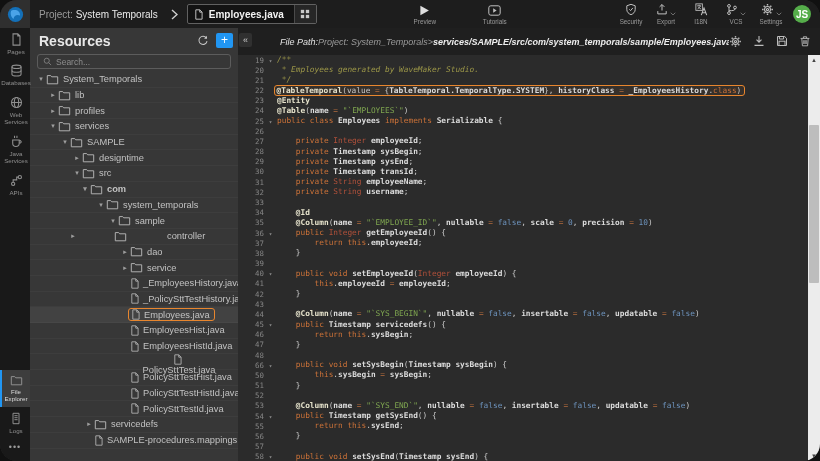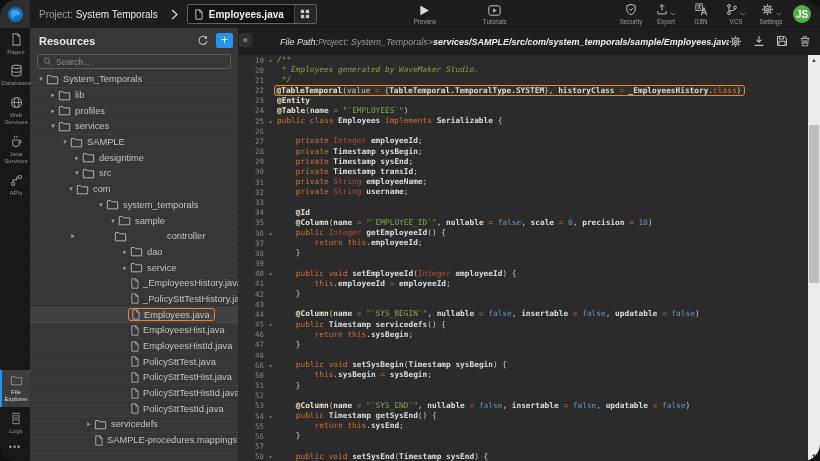--- a/index.html
+++ b/index.html
@@ -38,21 +38,21 @@
                 color:#8f8f8f; border-left:2px solid transparent; cursor:pointer; }
   .strip-item .slbl { font-size:6.2px; line-height:1.2; text-align:center; color:#8f8f8f; }
   .strip-item.active { background:#3d3d3d; border-left-color:#2196f3; }
   .strip-item.active .slbl { color:#dcdcdc; }
   .strip-spacer { flex:1; }
   .strip-dots { text-align:center; color:#9a9a9a; font-size:9px; letter-spacing:1px; padding:4px 0 9px; cursor:pointer; }
 
   
   .resources { position:absolute; left:30px; top:28px; width:208px; bottom:0; background:#373737; overflow:hidden; z-index:4; }
   .res-head { display:flex; align-items:center; height:23px; padding:2px 5px 0 9px; }
-  .res-title { flex:1; font-size:11px; font-weight:bold; color:#e8e8e8; }
+  .res-title { flex:1; font-size:14px; font-weight:bold; color:#e8e8e8; }
   .res-refresh { color:#c5c5c5; margin-right:8px; display:flex; cursor:pointer; }
   .res-plus { width:17px; height:15px; background:#2196f3; border:none; border-radius:2px; color:#fff;
               font-size:12px; line-height:13px; text-align:center; cursor:pointer; padding:0; }
   .search { margin:3px 7px 4px 7px; height:15px; border:1px solid #5c5c5c; border-radius:3px;
             display:flex; align-items:center; gap:4px; padding:0 5px; cursor:text; }
   .search .sic { display:flex; color:#8e8e8e; }
   .search-ph { font-size:8.5px; color:#8e8e8e; }
   .tree { position:absolute; left:0; right:0; top:44px; bottom:0; overflow:hidden; }
   .trow { height:15.7px; display:flex; align-items:center; font-size:9.3px; color:#c2c2c2;
           border-bottom:1px solid rgba(255,255,255,0.03); cursor:pointer; white-space:nowrap; }
@@ -405,21 +405,21 @@
         </div>
         <div class="trow" style="padding-left: 42px;">
           <span class="arr">▾</span>
           <span class="tic" style="display: flex;">
             <svg width="13" height="11" viewBox="0 0 12 11">
               <path d="M.8 1.6 H4.2 L5.2 2.8 H11.2 V9.8 H.8 Z" fill="none" stroke="currentColor"></path>
             </svg>
           </span>
           <span>src</span>
         </div>
-        <div class="trow" style="padding-left: 36px;">
+        <div class="trow" style="padding-left: 50px; font-weight: bold;">
           <span class="arr">▾</span>
           <span class="tic" style="display: flex;">
             <svg width="13" height="11" viewBox="0 0 12 11">
               <path d="M.8 1.6 H4.2 L5.2 2.8 H11.2 V9.8 H.8 Z" fill="none" stroke="currentColor"></path>
             </svg>
           </span>
           <span>com</span>
         </div>
         <div class="trow" style="padding-left: 66px;">
           <span class="arr">▾</span>
@@ -506,21 +506,21 @@
         </div>
         <div class="trow" style="padding-left: 90px;">
           <span class="arr"></span>
           <span class="tic" style="display: flex;">
             <svg width="9" height="11" viewBox="0 0 10 12">
               <path d="M2 .8 H6.4 L9 3.4 V11.2 H2 Z M6.4 .8 V3.4 H9" fill="none" stroke="currentColor"></path>
             </svg>
           </span>
           <span>EmployeesHistId.java</span>
         </div>
-        <div class="trow" style="padding-left: 90px;">
+        <div class="trow" style="padding-left: 90px; flex-direction: column;">
           <span class="arr"></span>
           <span class="tic" style="display: flex;">
             <svg width="9" height="11" viewBox="0 0 10 12">
               <path d="M2 .8 H6.4 L9 3.4 V11.2 H2 Z M6.4 .8 V3.4 H9" fill="none" stroke="currentColor"></path>
             </svg>
           </span>
           <span>PolicySttTest.java</span>
         </div>
         <div class="trow" style="padding-left: 90px;">
           <span class="arr"></span>

